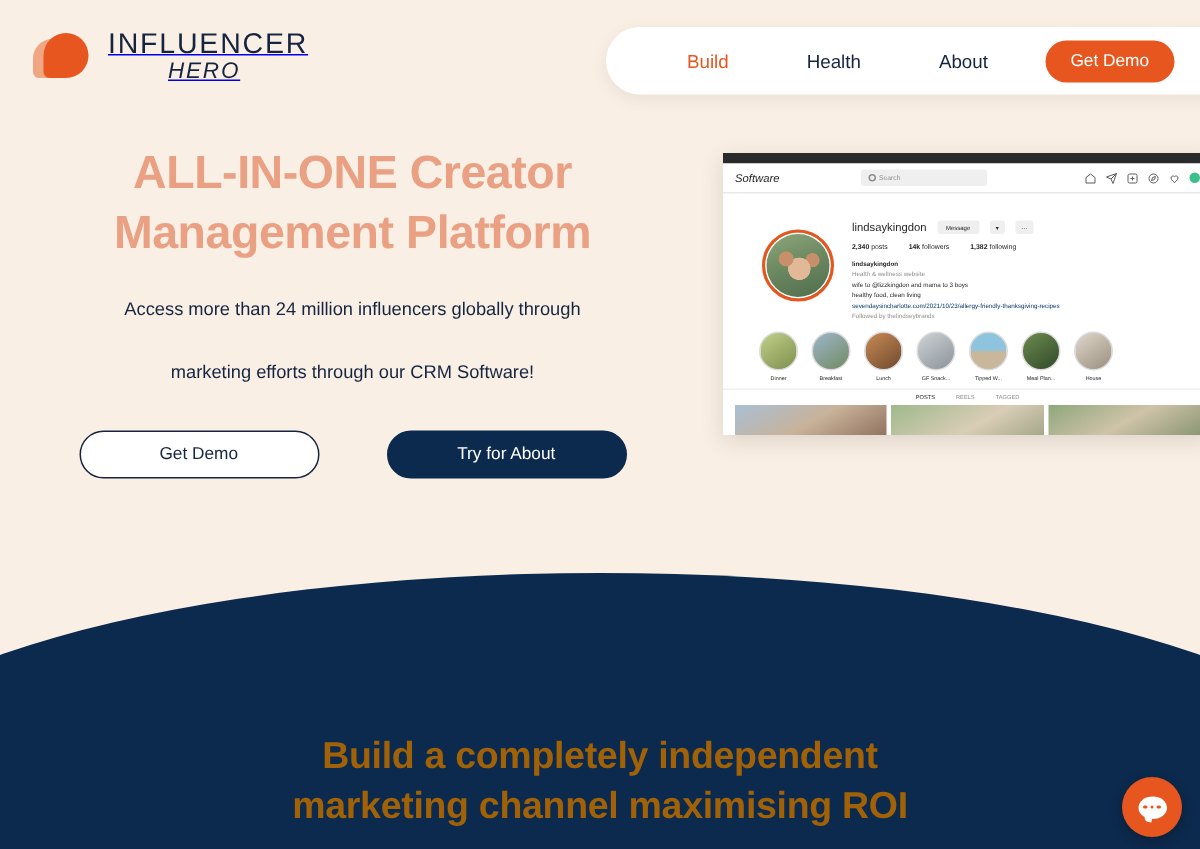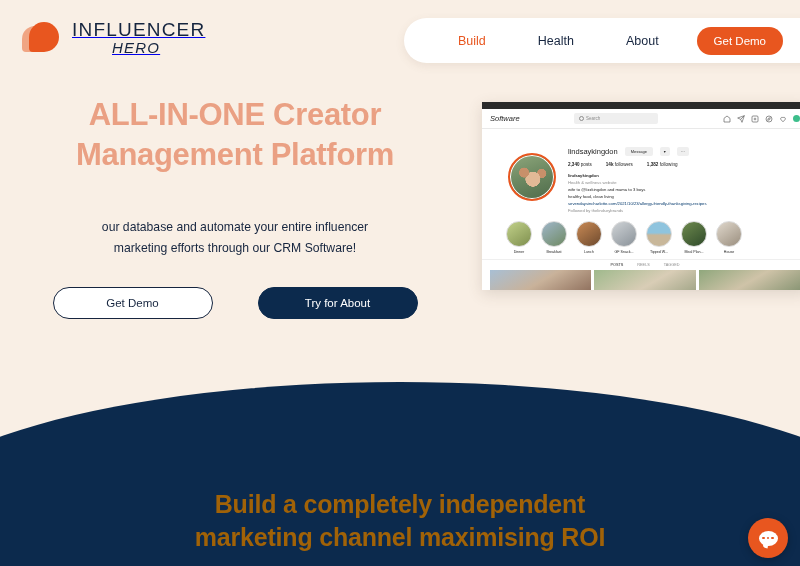--- a/index.html
+++ b/index.html
@@ -196,22 +196,22 @@
     </div>
     <button class="nav-cta">Get Demo</button>
   </nav>
 
   <div class="hero-left">
     <h1 class="hero-title">
       <span>ALL-IN-ONE Creator</span><br>
       <span>Management Platform</span>
     </h1>
     <p class="hero-sub">
+      <span>Access more than 24 million influencers globally through</span><br>
       <br>
-      <span>our database and automate your entire influencer</span><br>
       <span>marketing efforts through our CRM Software!</span>
     </p>
     <div class="hero-buttons">
       <button class="btn btn-outline">Get Demo</button>
       <button class="btn btn-solid">Try for About</button>
     </div>
   </div>
 
   <div class="mock">
     <div class="mock-chrome"></div>

